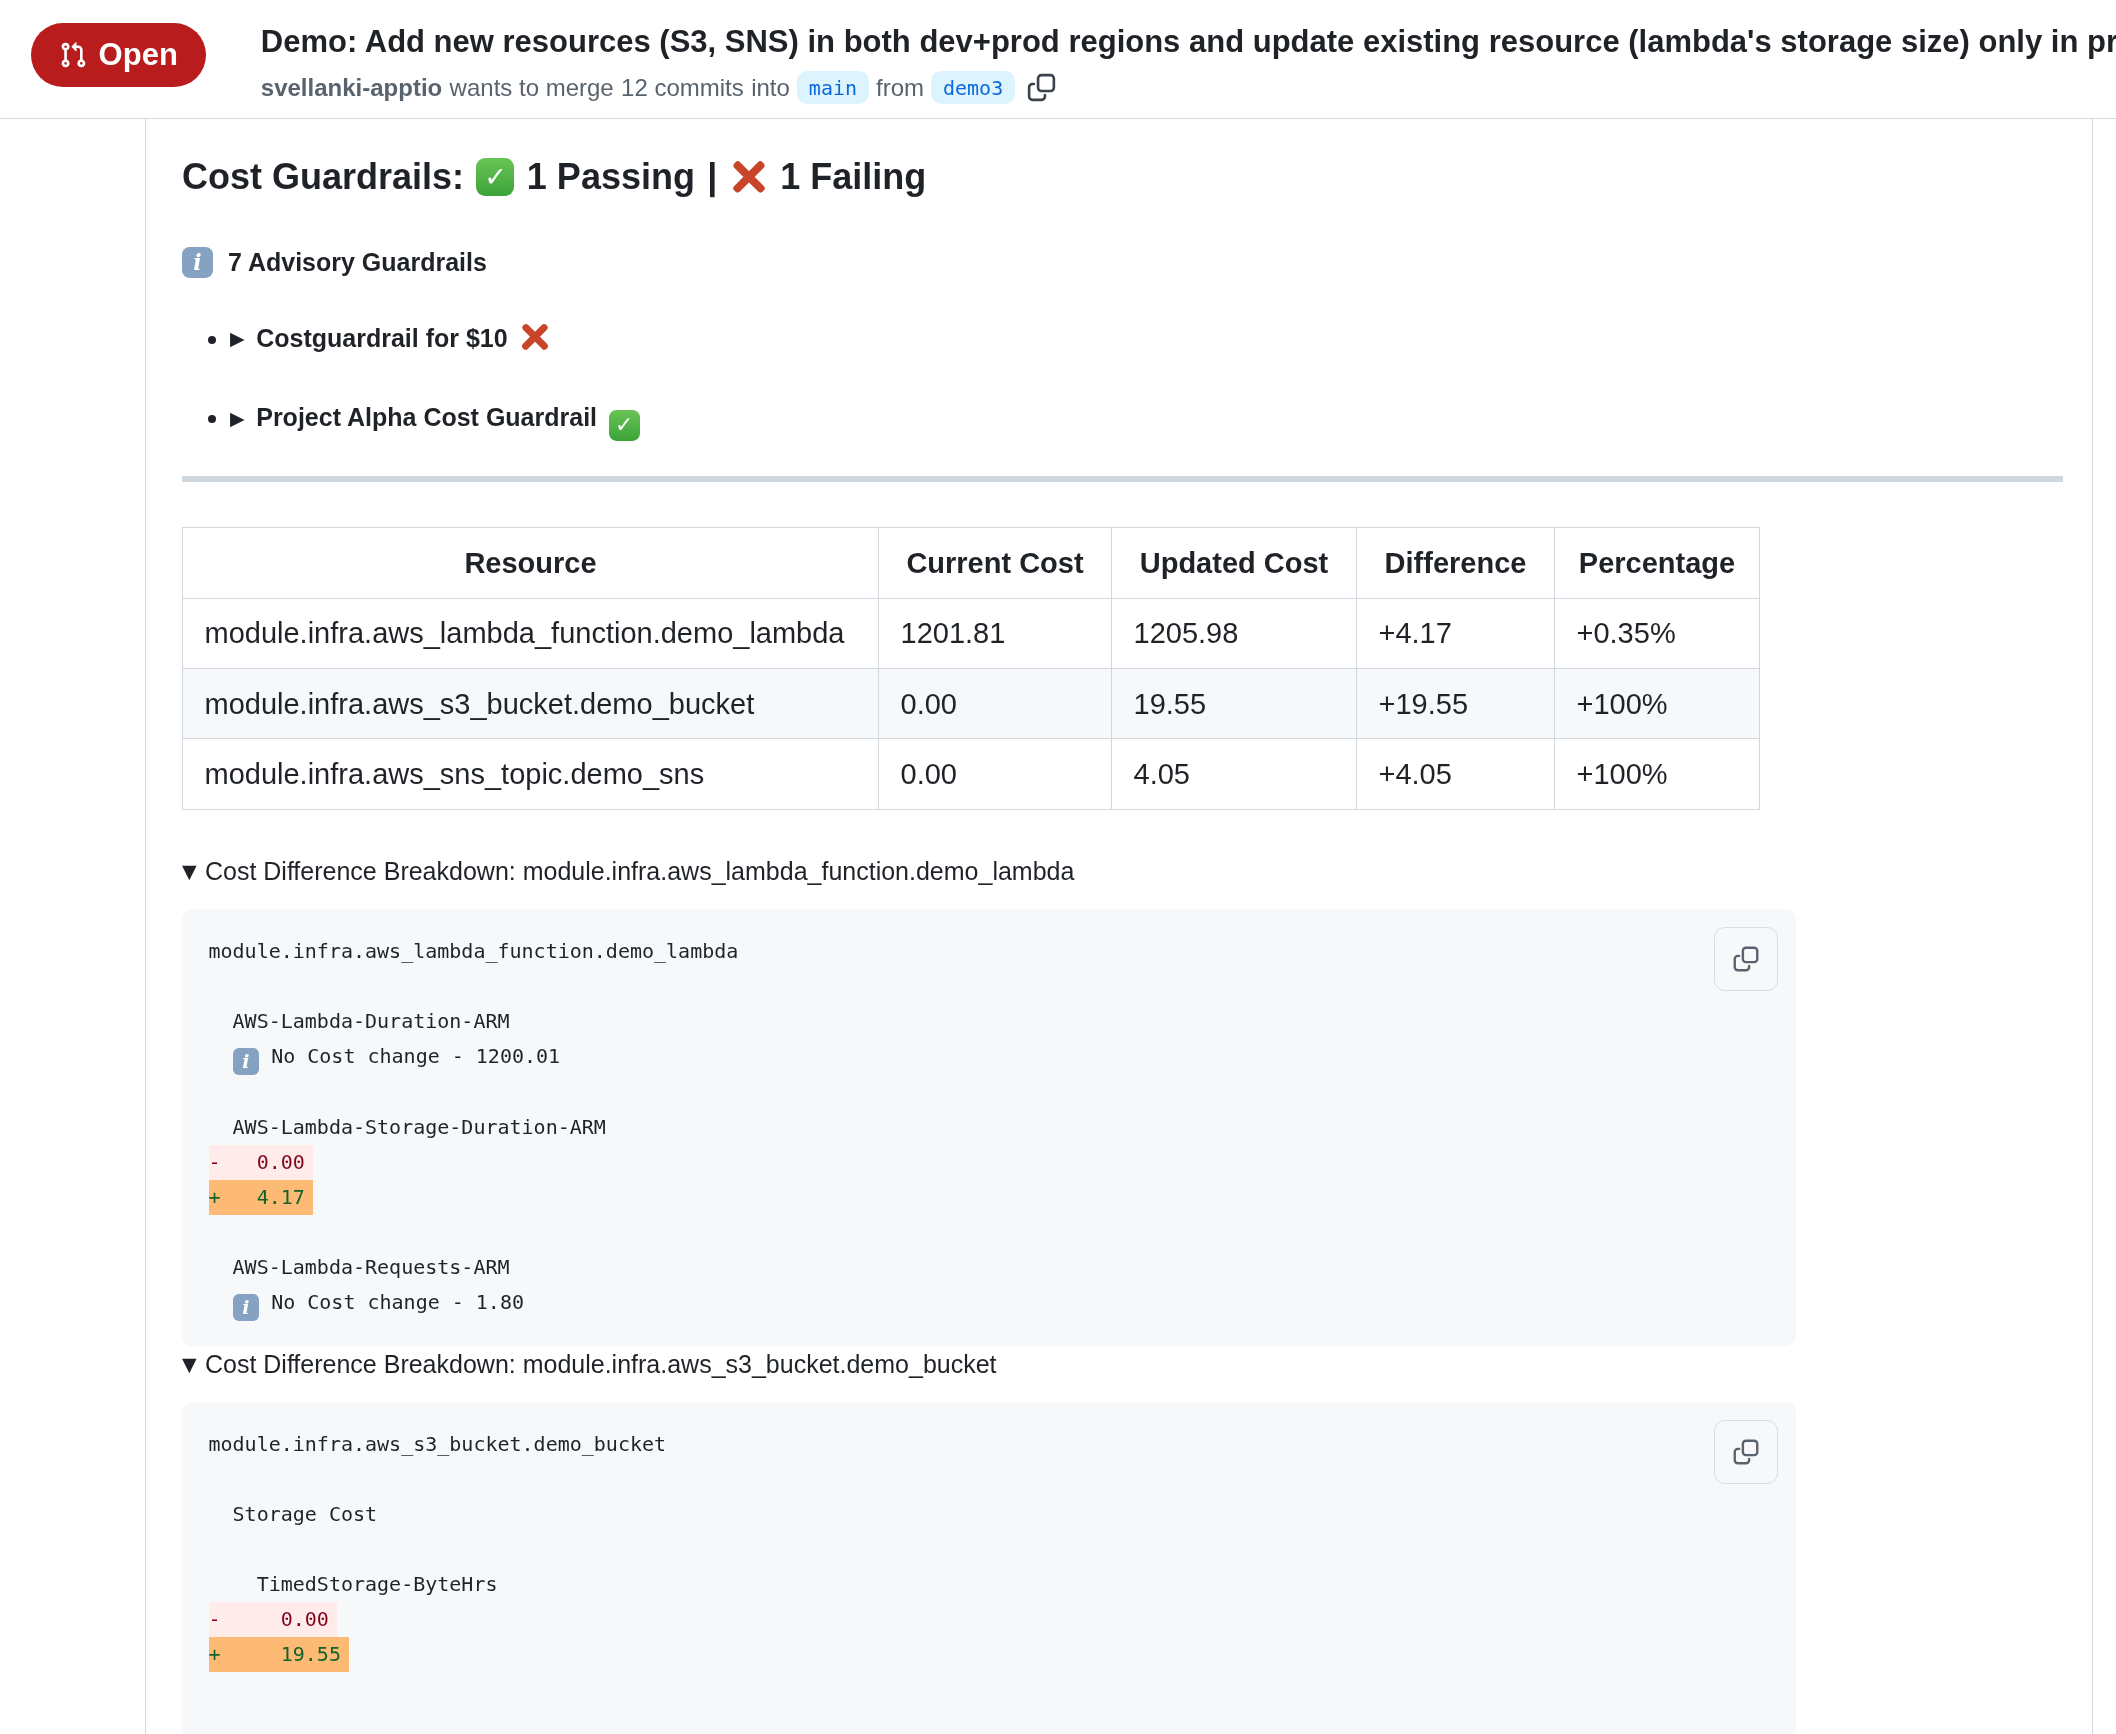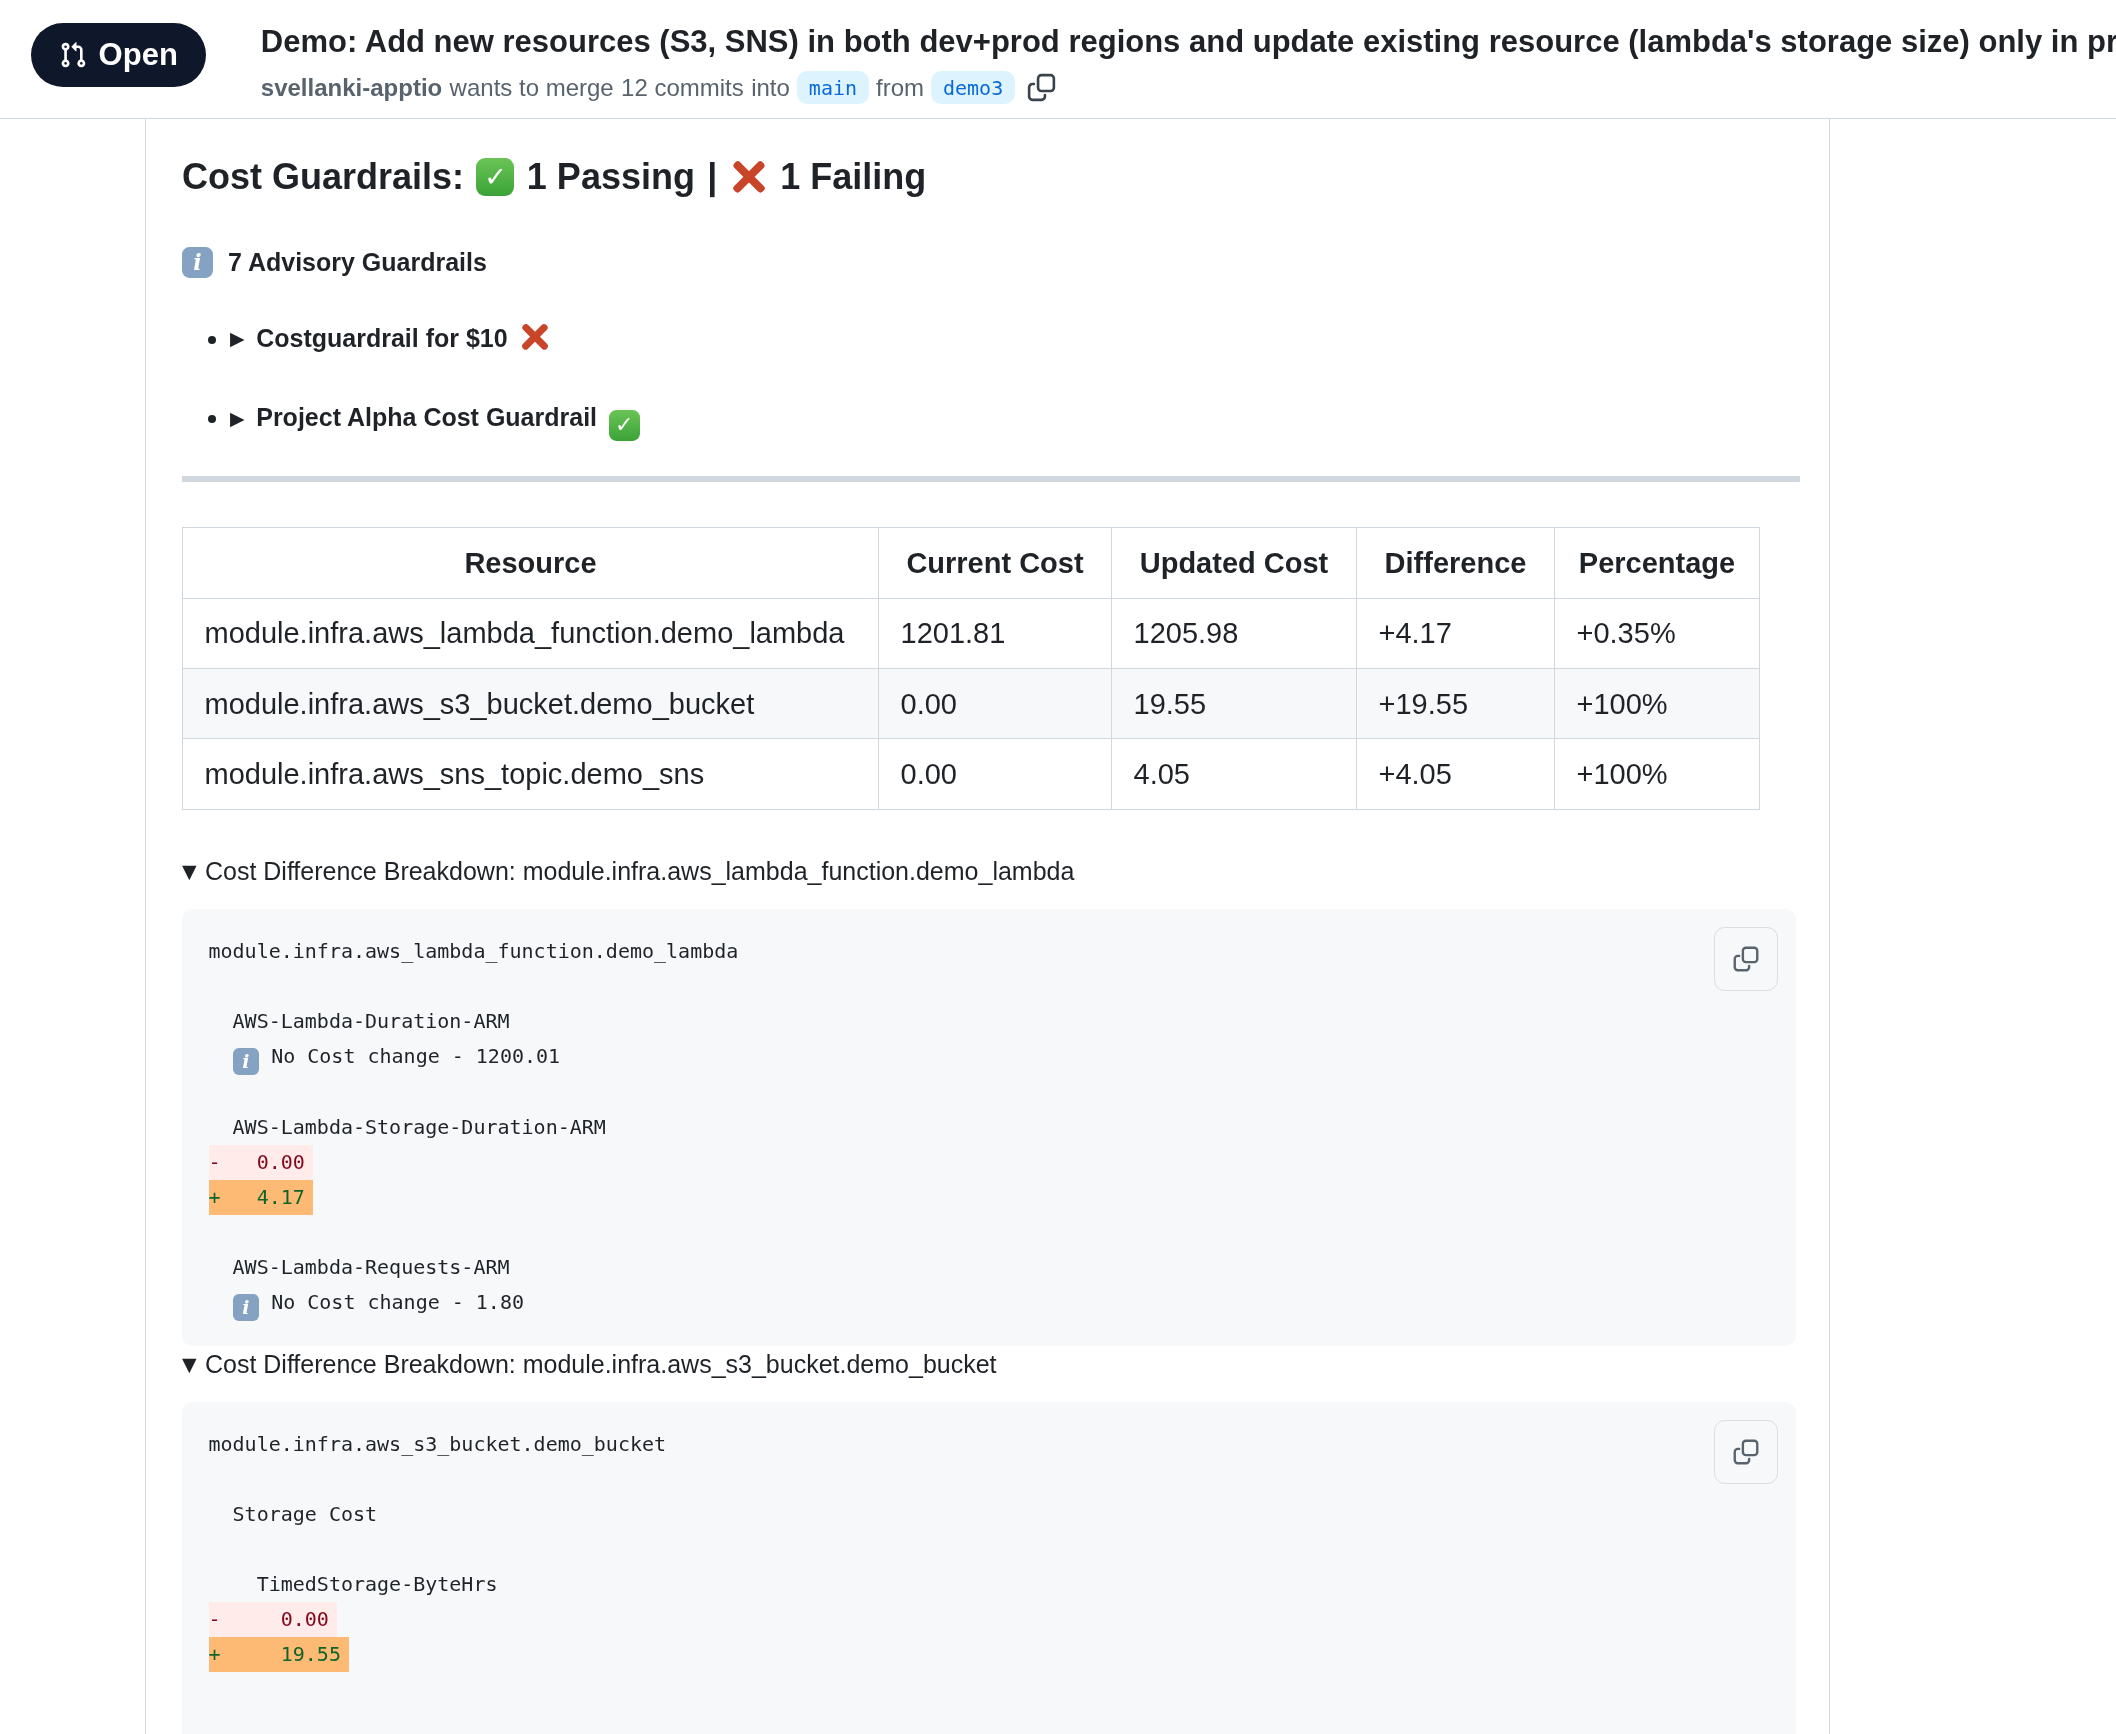--- a/index.html
+++ b/index.html
@@ -11,21 +11,21 @@
   .page{width:2116px;height:1734px;position:relative;overflow:hidden;}
 
   
   .pr-header{
     box-sizing:border-box;height:119px;border-bottom:1.7px solid #d0d7de;
     display:flex;align-items:flex-start;padding:21.5px 33px 0 31px;background:#fff;
   }
   .state-pill{
     display:inline-flex;align-items:center;gap:11.6px;flex:none;
     height:64px;padding:0 28px;border-radius:33px;
-    background:#0f172a;color:#fff;font-size:31px;font-weight:bold;margin-top:1.7px;
+    background:#b91c1c;color:#fff;font-size:31px;font-weight:bold;margin-top:1.7px;
   }
   .state-pill svg{display:block;}
   .pr-head-text{margin-left:55px;min-width:0;}
   .pr-title{
     margin:0;font-size:31px;line-height:40px;font-weight:bold;color:#1f2328;
     white-space:nowrap;
   }
   .pr-subtitle{
     margin-top:8.3px;font-size:24px;line-height:36px;color:#59636e;
     display:flex;align-items:center;white-space:nowrap;
@@ -38,21 +38,21 @@
     padding:2.5px 11.6px;border-radius:10px;text-decoration:none;line-height:28px;
   }
   .copy-branch-btn{
     background:none;border:none;padding:0;margin-left:10px;cursor:pointer;
     display:inline-flex;align-items:center;
   }
 
   
   .timeline{position:relative;height:1615px;}
   .comment-body{
-    box-sizing:border-box;margin-left:145px;width:1685px;height:100%;
+    box-sizing:border-box;margin-left:145px;width:1948px;height:100%;
     border-left:1.7px solid #d0d7de;border-right:1.7px solid #d0d7de;
     padding:36px 29px 0 36px;background:#fff;overflow:hidden;
   }
 
   .guardrails-heading{
     margin:0 0 46px 0;font-size:36px;line-height:43px;font-weight:bold;color:#1f2328;
     display:flex;align-items:center;gap:12.4px;
   }
   .advisory-line{
     margin:0 0 40px 0;font-size:25px;line-height:36px;font-weight:bold;

